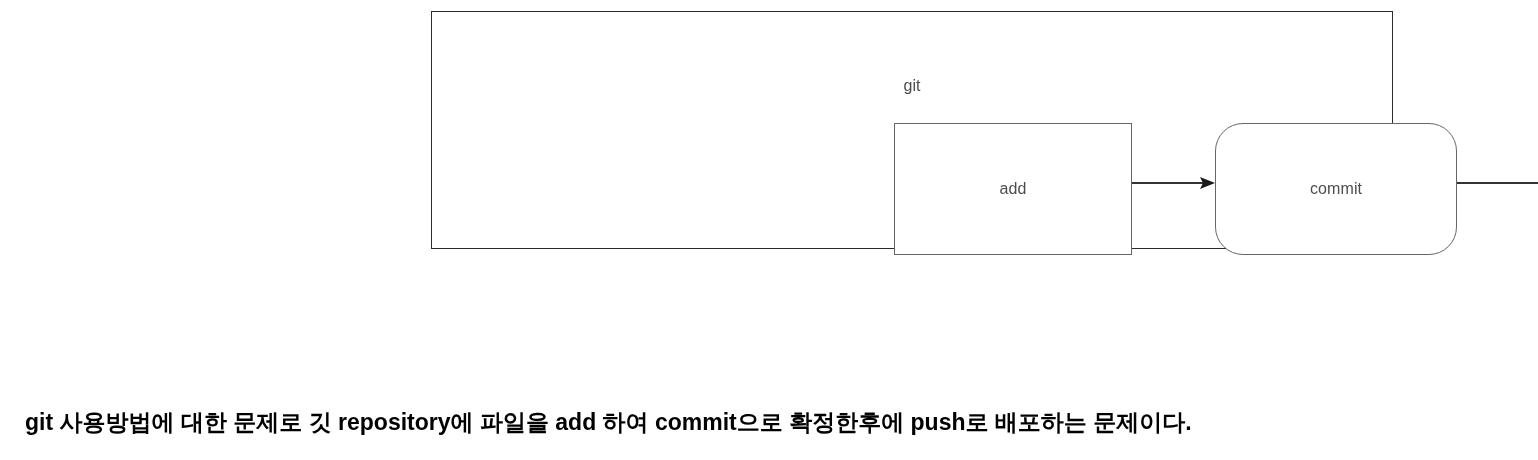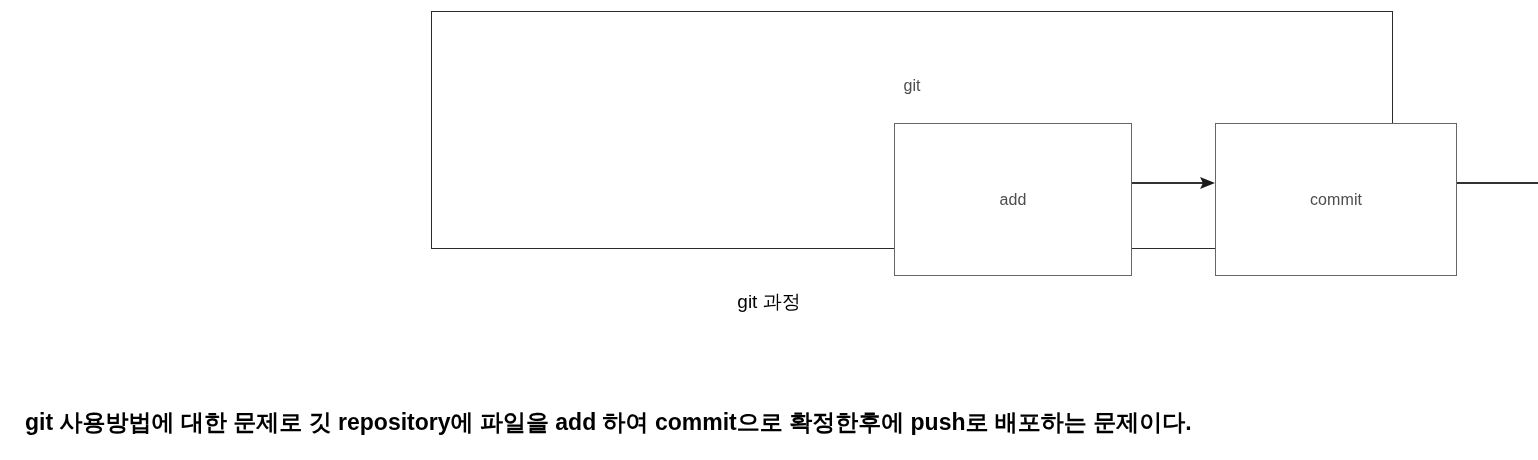--- a/index.html
+++ b/index.html
@@ -46,37 +46,37 @@
     color: #4d4d4d;
     letter-spacing: 0.1px;
     line-height: 1;
     margin-top: 40px;
   }
 
   
   .proc-box {
     position: absolute;
     top: 111px;
-    height: 153px;
+    height: 132px;
     border: 1.6px solid #666666;
     background: #ffffff;
     box-sizing: border-box;
     display: flex;
     align-items: center;
     justify-content: center;
   }
   .proc-box-label {
     font-size: 16px;
     color: #4d4d4d;
     letter-spacing: 0.1px;
     line-height: 1;
   }
 
   #proc-box-add    { left: 462px;  width: 238px; }
-  #proc-box-commit { left: 783px;  width: 242px; }
+  #proc-box-commit { left: 783px;  width: 242px; border-radius: 28px; }
 
   
   .arrow-svg {
     position: absolute;
     top: 155px;
     height: 32px;
     overflow: visible;
   }
   #arrow-add-commit    { left: 700px; width: 84px; }
   #arrow-commit-push   { left: 1025px; width: 99px; }
@@ -126,17 +126,16 @@
       <line x1="0" y1="16" x2="72" y2="16" stroke="#333333" stroke-width="1.8"></line>
       <polygon points="83,16 68,10 71,16 68,22" fill="#1a1a1a"></polygon>
     </svg>
 
     <svg class="arrow-svg" id="arrow-commit-push" viewBox="0 0 99 32" width="99" height="32">
       <line x1="0" y1="16" x2="87" y2="16" stroke="#333333" stroke-width="1.8"></line>
       <polygon points="98,16 83,10 86,16 83,22" fill="#1a1a1a"></polygon>
     </svg>
   </div>
 
-  <div id="figure-caption">git 과정</div>
 
 </div>
 
 <p id="description-paragraph">git 사용방법에 대한 문제로 깃 repository에 파일을 add 하여 commit으로 확정한후에 push로 배포하는 문제이다.</p>
 
 </body></html>

